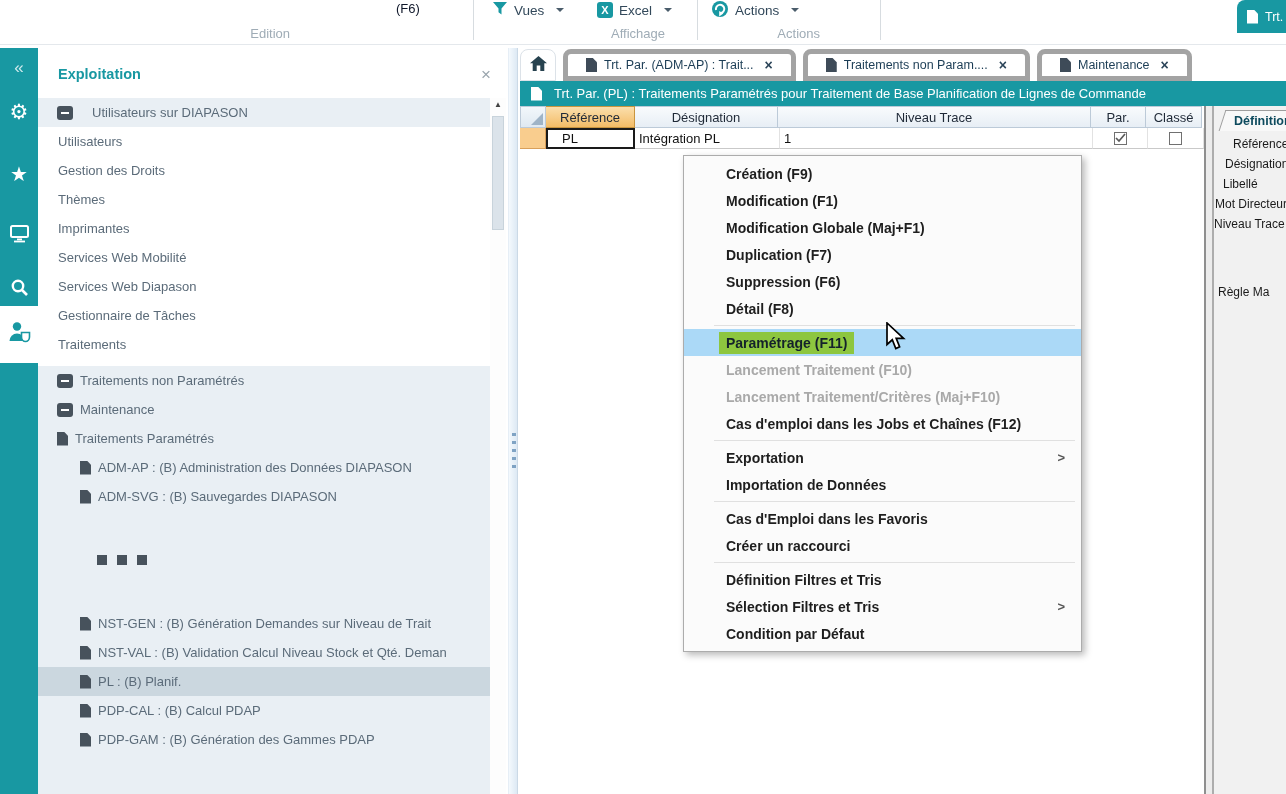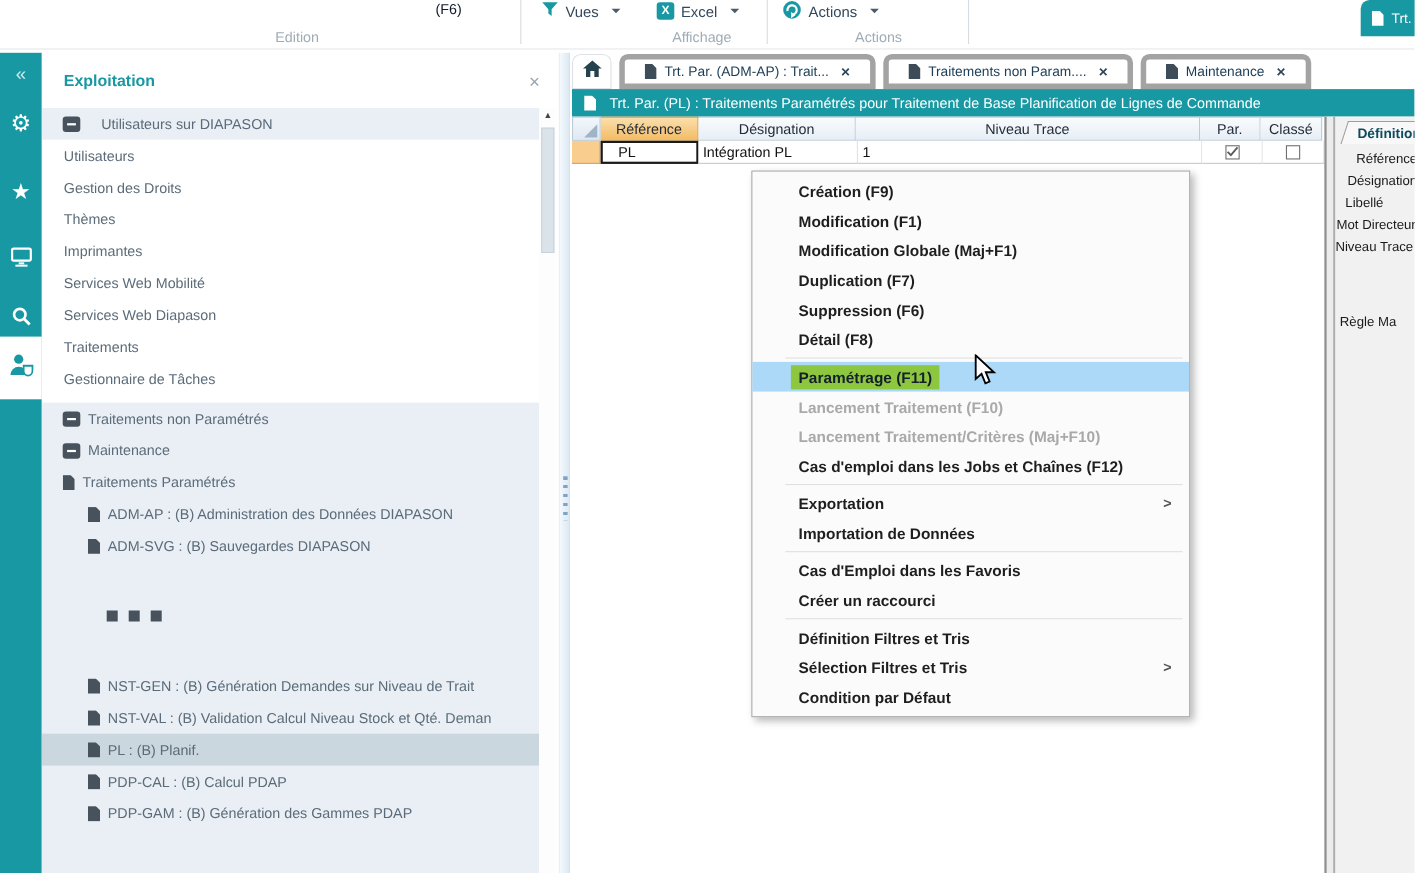--- a/index.html
+++ b/index.html
@@ -192,24 +192,24 @@
         <div class="srow plain">
           <span class="lab">Imprimantes</span>
         </div>
         <div class="srow plain">
           <span class="lab">Services Web Mobilité</span>
         </div>
         <div class="srow plain">
           <span class="lab">Services Web Diapason</span>
         </div>
         <div class="srow plain">
+          <span class="lab">Gestionnaire de Tâches</span>
+        </div>
+        <div class="srow plain">
           <span class="lab">Traitements</span>
-        </div>
-        <div class="srow plain">
-          <span class="lab">Gestionnaire de Tâches</span>
         </div>
       </div>
     <div id="sidebar-zone" class="szone">
         <div class="srow box">
           <span class="box-ico"></span>
           <span class="lab">Traitements non Paramétrés</span>
         </div>
         <div class="srow box">
           <span class="box-ico"></span>
           <span class="lab">Maintenance</span>

